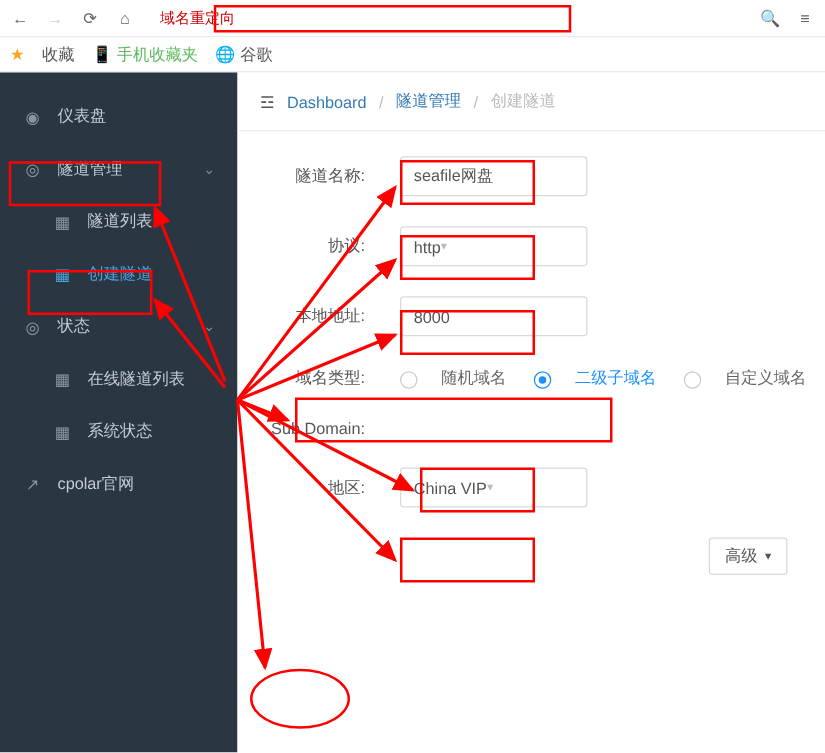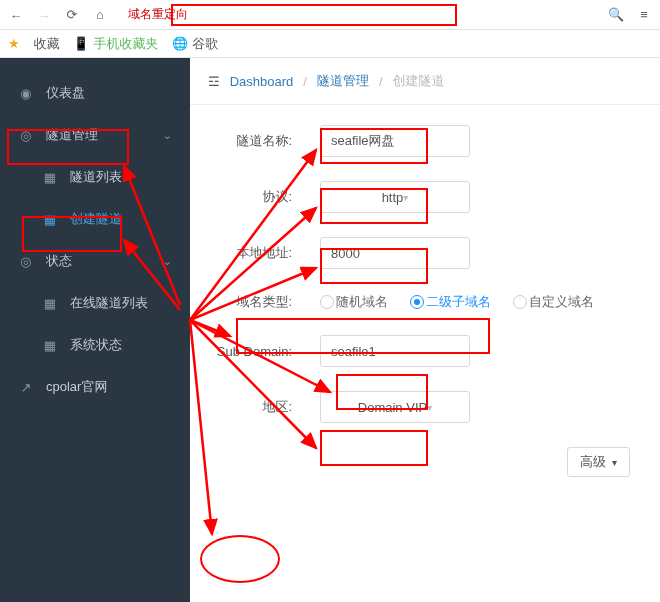--- a/index.html
+++ b/index.html
@@ -25,23 +25,23 @@
 .crumbs{display:flex;align-items:center;gap:10px;padding:14px 18px;color:#555;border-bottom:1px solid #eee}
 .crumbs .ham{color:#555}
 .crumbs .sep{color:#bbb}
 .crumbs .dim{color:#bbb}
 .crumbs a{color:#337ab7}
 .form{padding:20px 10px 10px;position:relative}
 .row{display:flex;align-items:center;margin-bottom:24px}
 .row .lbl{width:120px;text-align:right;padding-right:28px;color:#555}
 .row .ctrl{flex:1;display:flex;align-items:center;gap:22px}
 input[type=text],.select{height:32px;width:150px;border:1px solid #d9d9d9;border-radius:3px;padding:0 10px;color:#555;background:#fff}
-.select{display:flex;align-items:center;justify-content:center;cursor:pointer}
+.select{display:flex;align-items:center;justify-content:flex-start;cursor:pointer}
 .select .arr{color:#bbb;font-size:10px}
-.radio{display:flex;align-items:center;gap:2px;color:#666;cursor:pointer}
+.radio{display:flex;align-items:flex-end;gap:19px;color:#666;cursor:pointer}
 .radio .dot{width:14px;height:14px;border:1px solid #ccc;border-radius:50%;display:inline-flex;align-items:center;justify-content:center}
 .radio.sel{color:#1890ff}
 .radio.sel .dot{border-color:#1890ff}
 .radio.sel .dot::after{content:"";width:6px;height:6px;background:#1890ff;border-radius:50%}
 .adv-btn{height:30px;padding:0 12px;border:1px solid #d9d9d9;border-radius:3px;background:#fff;cursor:pointer;color:#555;display:inline-flex;align-items:center;gap:6px}
 .submit{height:34px;padding:0 18px;background:#5cb85c;border:1px solid #4cae4c;border-radius:3px;color:#fff;cursor:pointer}
 .ellipse{position:absolute;border:2px solid #ff0000;border-radius:50%;pointer-events:none;z-index:19}
 svg.arrows{position:absolute;left:0;top:0;pointer-events:none;z-index:18}
 </style>
 </head>
@@ -147,29 +147,26 @@
               <span>二级子域名</span>
             </label>
           <label class="radio">
               <span class="dot"></span>
               <span>自定义域名</span>
             </label>
         </div>
       </div>
       <div class="row">
         <div class="lbl">Sub Domain:</div>
-        <div class="ctrl">
-            <input type="text" value="seafile1" style="">
-          </div>
       </div>
       <div class="row">
         <div class="lbl">地区:</div>
         <div class="ctrl">
           <div class="select">
-            <span>Domain VIP</span>
+            <span>China VIP</span>
             <span class="arr">▾</span>
           </div>
         </div>
       </div>
       <div class="row" style="justify-content:flex-end;padding-right:20px;">
         <button class="adv-btn">
             <span>高级</span>
             <span style="font-size:10px">▾</span>
           </button>
       </div>

